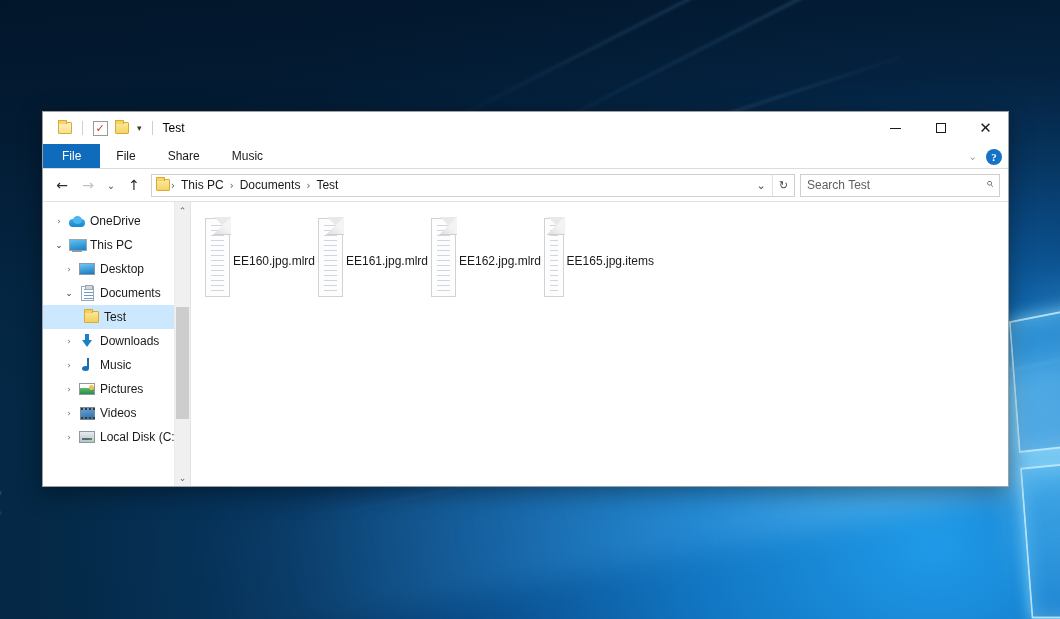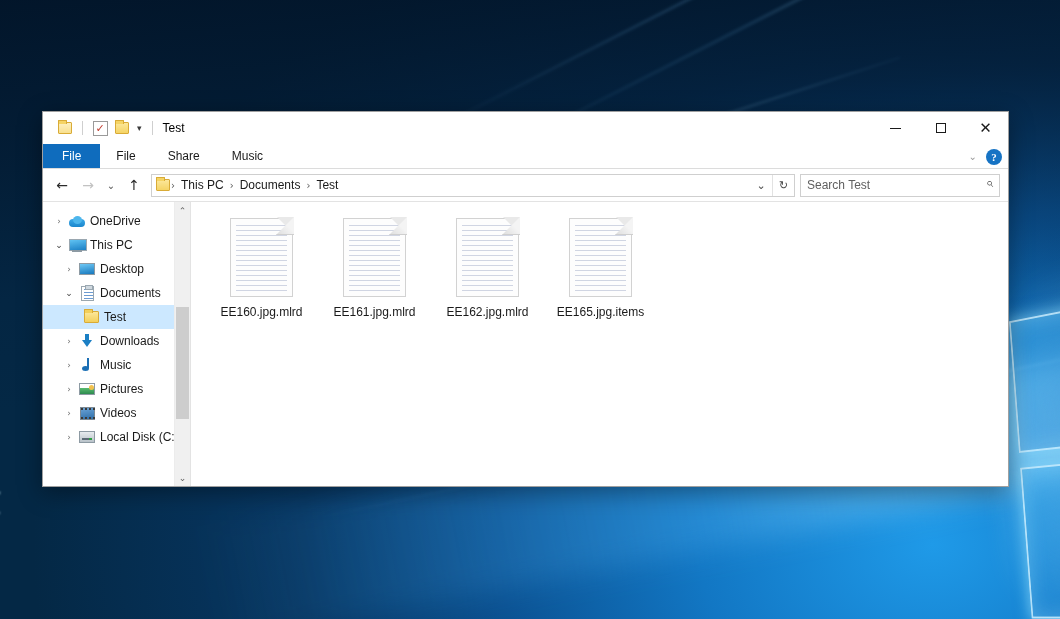--- a/index.html
+++ b/index.html
@@ -435,21 +435,21 @@
     position: relative;
     overflow: hidden;
   }
   #filegrid {
     display: flex; flex-wrap: wrap;
     gap: 0;
   }
   .file-item {
     width: 113px;
     padding-top: 2px;
-    display: flex; flex-direction: column; align-items: center;
+    display: flex; align-items: center;
   }
 
   .doc-icon {
     width: 63px; height: 79px; position: relative;
   }
   .doc-page {
     position: absolute; inset: 0;
     background: #fdfdfd;
     border: 1px solid #d2d2d2;
     overflow: hidden;

